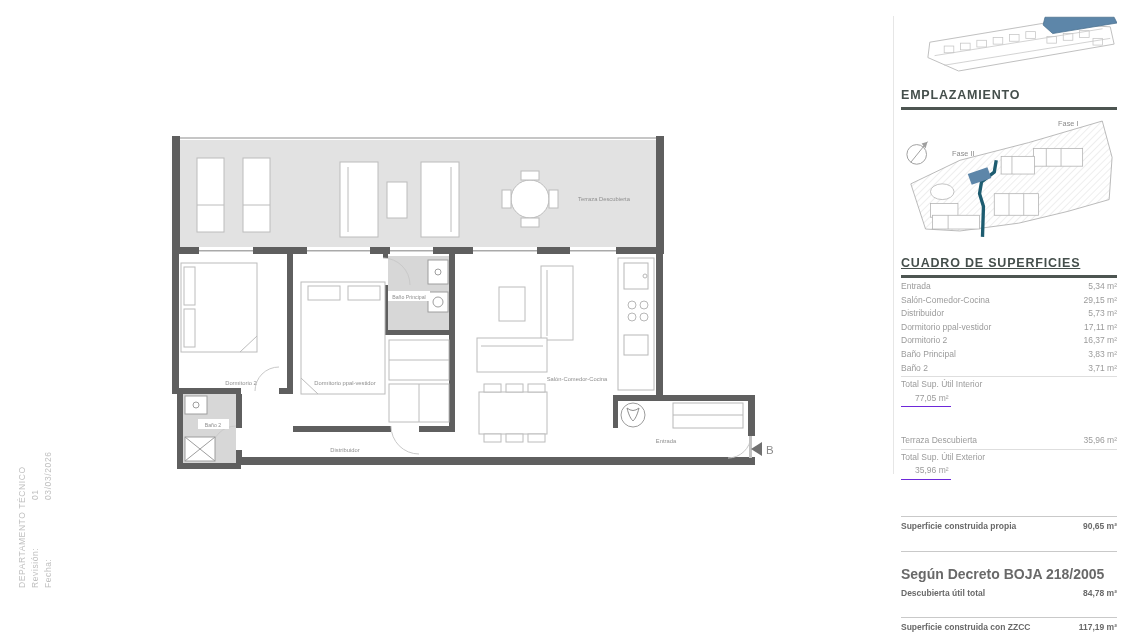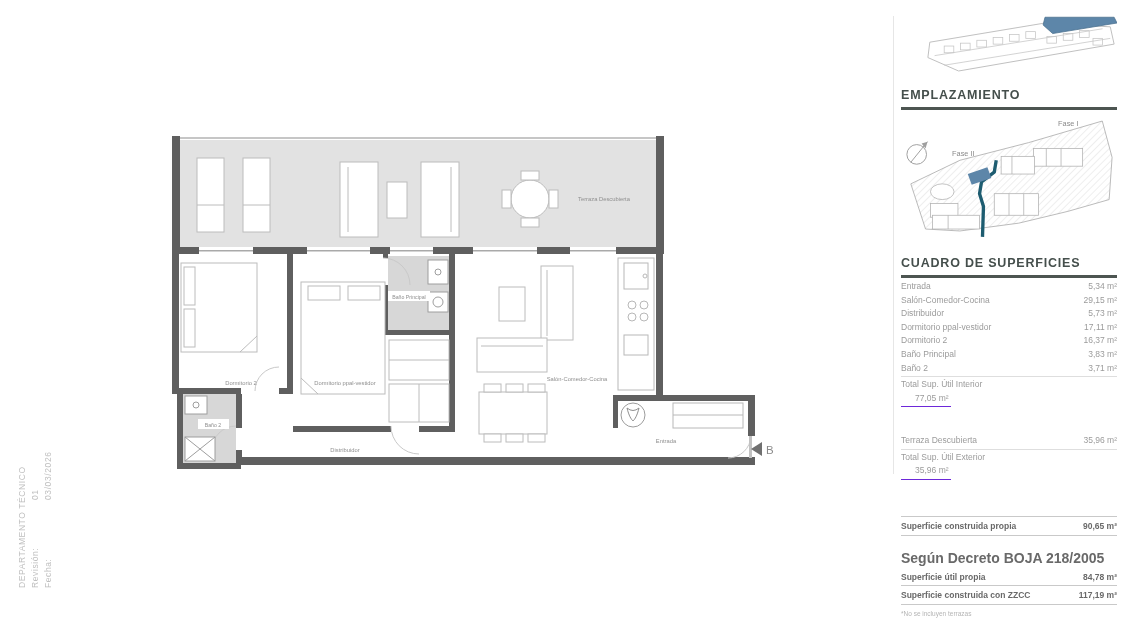--- a/index.html
+++ b/index.html
@@ -19,21 +19,21 @@
   .sec-head{font-size:12.5px;font-weight:bold;letter-spacing:.8px;color:#454f4c;
             padding-bottom:5px;border-bottom:3px solid #4d5551;}
   .srow{display:flex;justify-content:space-between;align-items:baseline;
         font-size:8.5px;color:#9b9b9b;line-height:13.6px;}
   .srow .v{}
   .total-row{border-top:1px solid #dedede;margin-top:1px;padding-top:1px;flex-direction:column;}
   .total-row .v{border-bottom:1px solid #6d28d9;padding:0 2px 1px 14px;}
   .bold-block{border-top:1px solid #c9c9c9;}
   .brow{display:flex;justify-content:space-between;align-items:baseline;
         font-size:8.5px;font-weight:bold;color:#696969;line-height:1;
-        padding:5px 0 4px 0;border-bottom:1px solid #c9c9c9;}
+        padding:5px 0 20px 0;border-bottom:1px solid #c9c9c9;}
   .decree{font-size:14px;font-weight:bold;color:#696969;margin:14px 0 2px 0;}
   .footnote{font-size:6.5px;color:#b5b5b5;margin-top:5px;}
 </style>
 </head>
 <body>
 
 <div class="titleblock">
   <div>DEPARTAMENTO TÉCNICO</div>
   <div>
     <span class="lbl">Revisión:</span><span>01</span>
@@ -257,21 +257,21 @@
     </g>
 
     <polyline points="97,48 95,60 82,70 80,82 84,95 83,126" fill="none" stroke="#1d5c70" stroke-width="3.4"></polyline>
     <polygon points="68,62 88,55 92,66 72,73" fill="#5d86a9"></polygon>
     <g font-size="7.5" fill="#8a8a8a" font-family="Liberation Sans, sans-serif">
       <text x="160" y="13">Fase I</text>
       <text x="52" y="44">Fase II</text>
     </g>
   </svg>
 
-  <div class="pan-abs sec-head" style="top:240px;">CUADRO DE SUPERFICIES</div>
+  <div class="pan-abs sec-head" style="top:240px;text-decoration:underline;">CUADRO DE SUPERFICIES</div>
 
   <div class="pan-abs" style="top:264px;">
     <div class="srow">
       <span>Entrada</span>
       <span class="v">5,34 m²</span>
     </div>
     <div class="srow">
       <span>Salón-Comedor-Cocina</span>
       <span class="v">29,15 m²</span>
     </div>
@@ -312,21 +312,21 @@
     </div>
   </div>
 
   <div class="pan-abs bold-block" style="top:500px;">
     <div class="brow">
       <span>Superficie construida propia</span>
       <span>90,65 m²</span>
     </div>
     <div class="decree">Según Decreto BOJA 218/2005</div>
     <div class="brow">
-      <span>Superficie útil propia</span>
+      <span>Descubierta útil total</span>
       <span>84,78 m²</span>
     </div>
     <div class="brow">
       <span>Superficie construida con ZZCC</span>
       <span>117,19 m²</span>
     </div>
     <div class="footnote">*No se incluyen terrazas</div>
   </div>
 
 </div>

